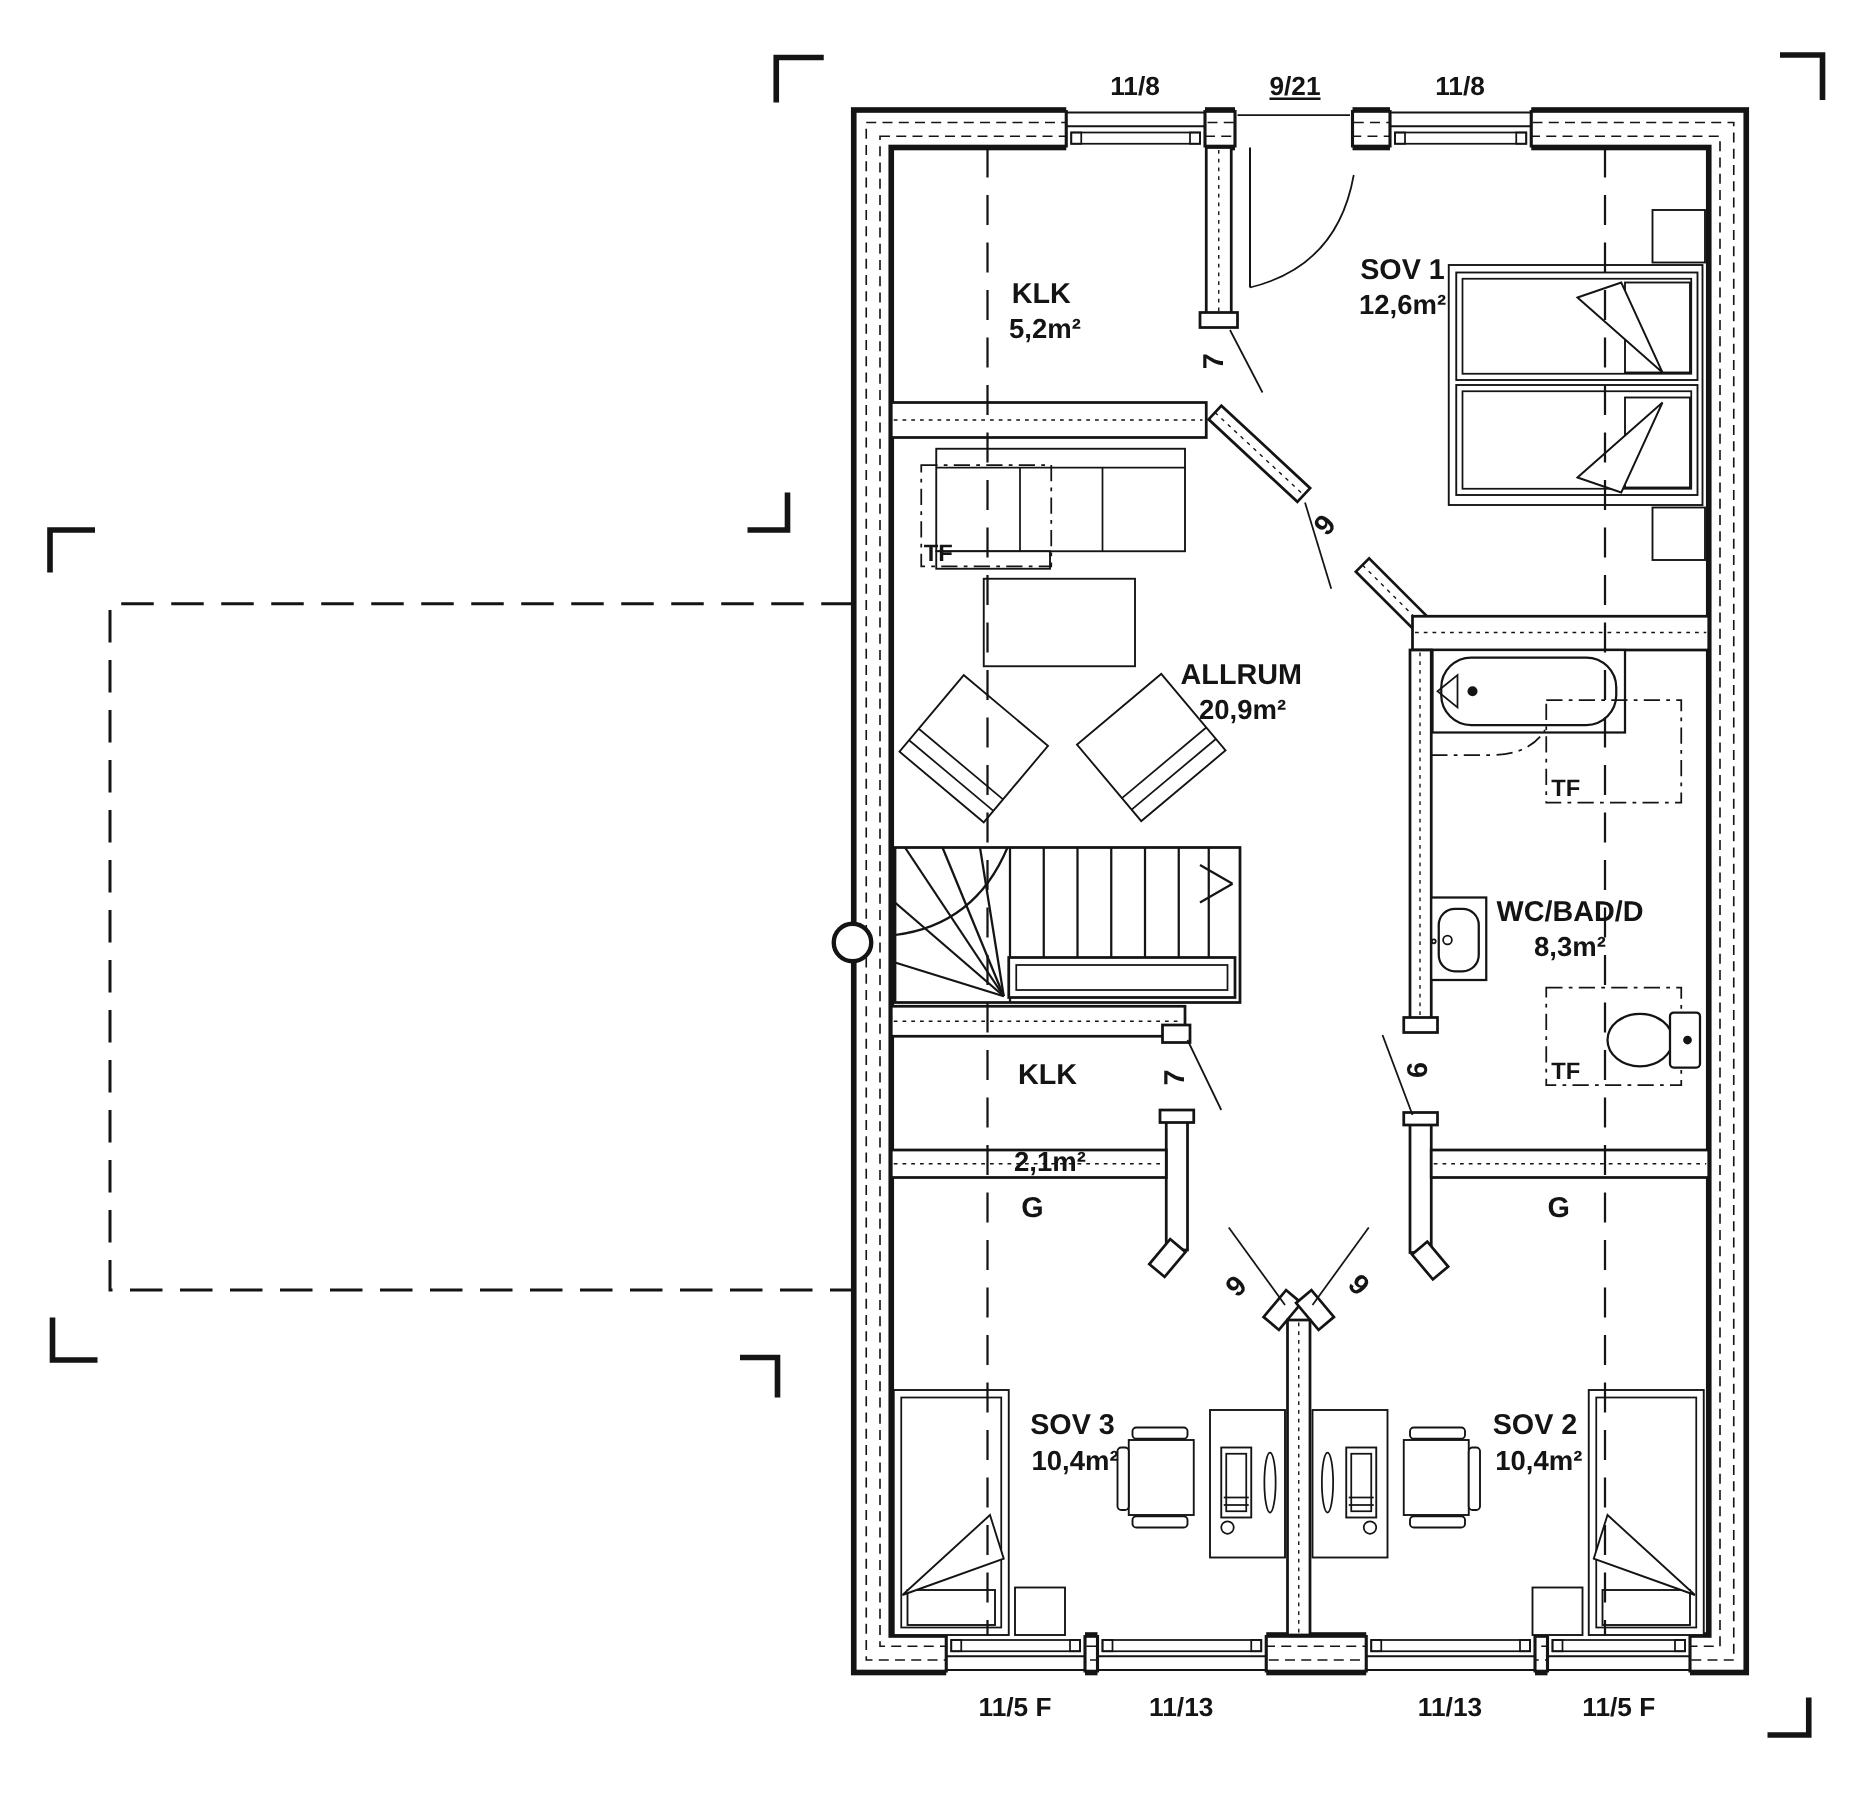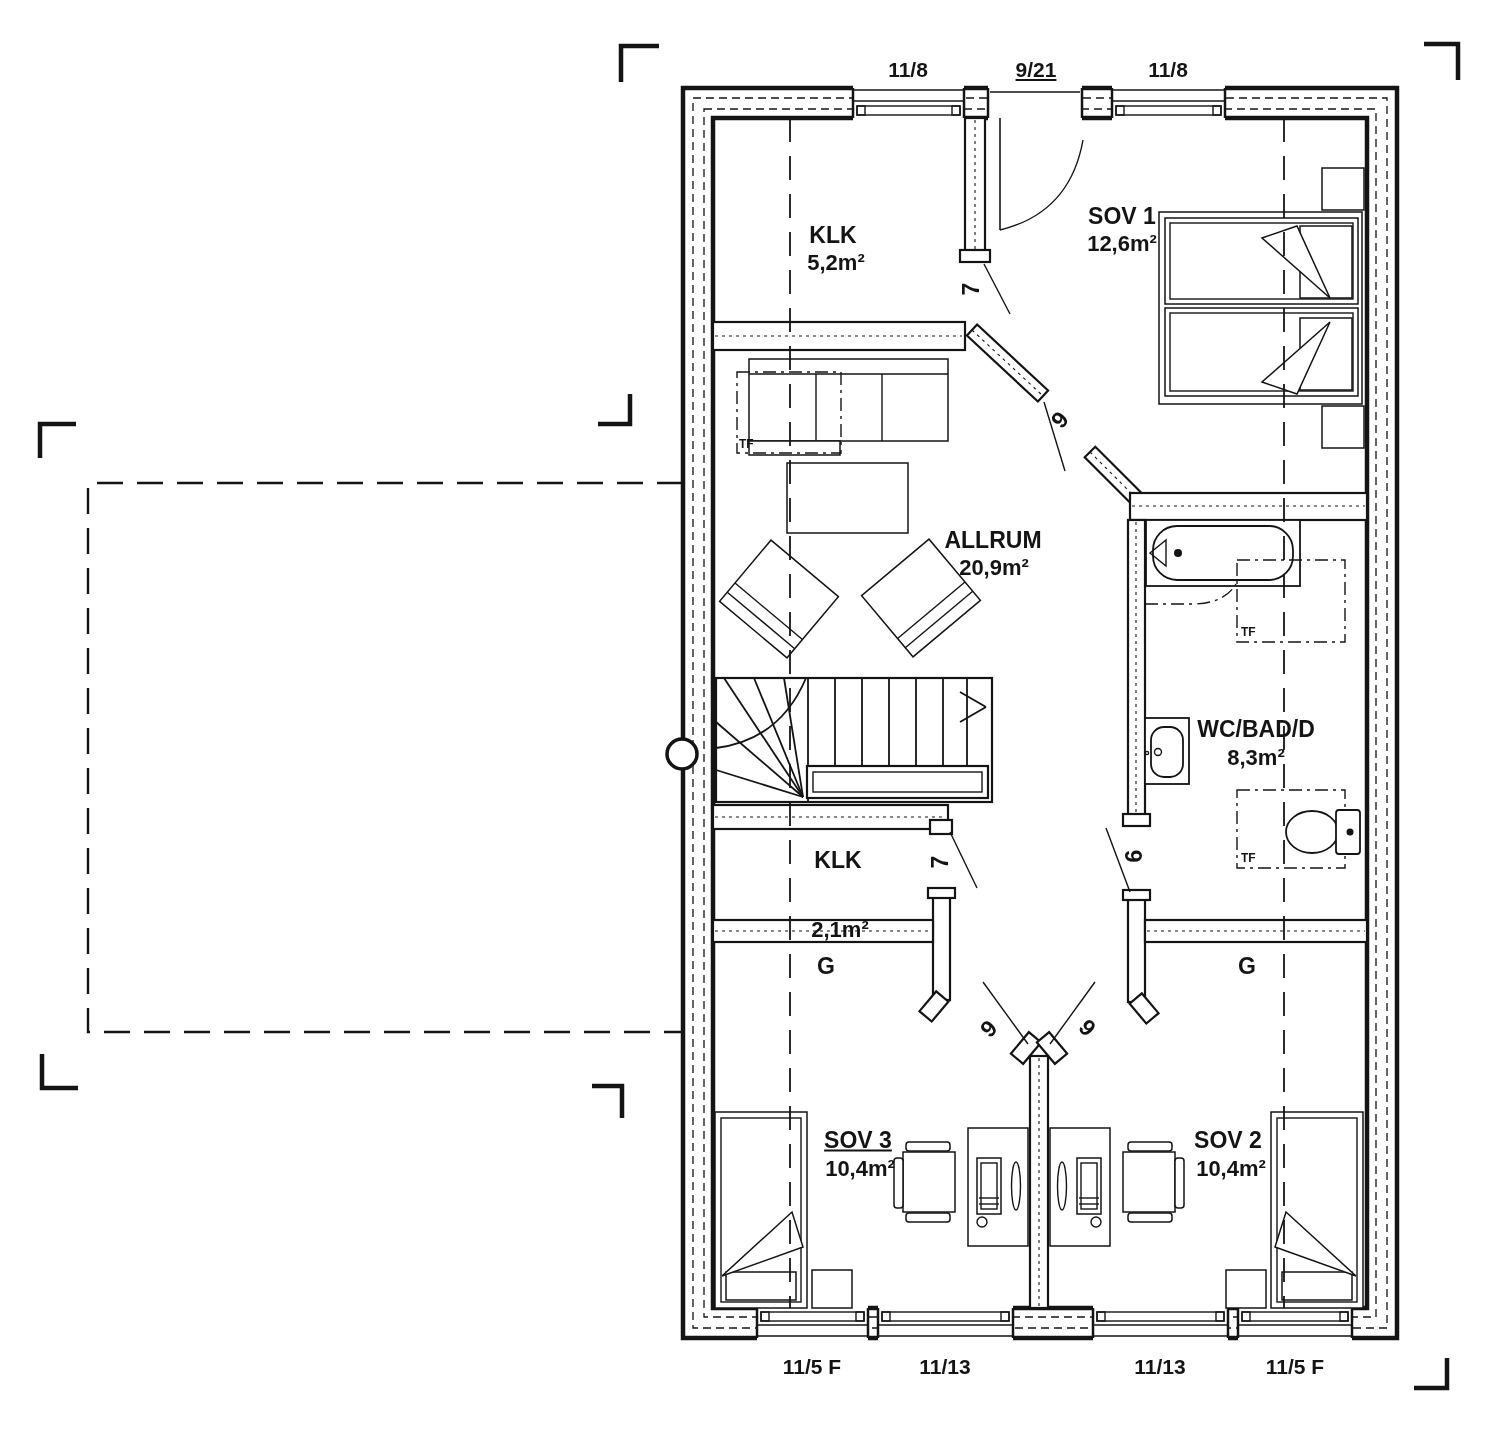--- a/index.html
+++ b/index.html
@@ -3,21 +3,21 @@
 <meta charset="utf-8">
 <style>
   html,body{margin:0;padding:0;background:#ffffff;}
   #canvas{position:relative;width:1500px;height:1434px;background:#ffffff;overflow:hidden;
           font-family:"Liberation Sans",sans-serif;}
   svg{position:absolute;left:0;top:0;}
   .lbl{position:absolute;transform:translate(-50%,-50%);
        font:600 23px "Liberation Sans",sans-serif;color:#141414;white-space:nowrap;}
   .area{font-size:22px;}
   .dim{font-size:21px;}
-  .tf{font-size:12px;transform:translate(0,-50%);}
+  .tf{font-size:19px;transform:translate(0,-50%);}
   .rot90{transform:translate(-50%,-50%) rotate(-90deg);}
   .rotm50{transform:translate(-50%,-50%) rotate(-50deg);}
   .rotm45{transform:translate(-50%,-50%) rotate(-45deg);}
   .rot45{transform:translate(-50%,-50%) rotate(45deg);}
   
   .wx{fill:#ffffff;stroke:#141414;stroke-width:4.5;}
   .wi{fill:#ffffff;stroke:#141414;stroke-width:2.2;}
   .dotc{fill:none;stroke:#141414;stroke-width:1.1;stroke-dasharray:3 4;}
   .insul{fill:none;stroke:#141414;stroke-width:1.3;stroke-dasharray:8 5;}
   .fur{fill:#ffffff;stroke:#141414;stroke-width:1.5;}
@@ -330,21 +330,21 @@
 
 <div class="lbl" style="left:1256px;top:729px;">WC/BAD/D</div>
 <div class="lbl area" style="left:1256px;top:758px;">8,3m²</div>
 
 <div class="lbl" style="left:838px;top:860px;">KLK</div>
 <div class="lbl area" style="left:840px;top:888px;margin-top:42px;">2,1m²</div>
 
 <div class="lbl" style="left:826px;top:966px;">G</div>
 <div class="lbl" style="left:1247px;top:966px;">G</div>
 
-<div class="lbl" style="left:858px;top:1140px;text-decoration:underline;">SOV 3</div>
+<div class="lbl" style="left:858px;top:1140px;">SOV 3</div>
 <div class="lbl area" style="left:860px;top:1169px;">10,4m²</div>
 
 <div class="lbl" style="left:1228px;top:1140px;">SOV 2</div>
 <div class="lbl area" style="left:1231px;top:1169px;">10,4m²</div>
 
 <div class="lbl tf" style="left:739px;top:444px;">TF</div>
 <div class="lbl tf" style="left:1241px;top:632px;">TF</div>
 <div class="lbl tf" style="left:1241px;top:858px;">TF</div>
 
 <div class="lbl rot90" style="left:971px;top:289px;">7</div>

